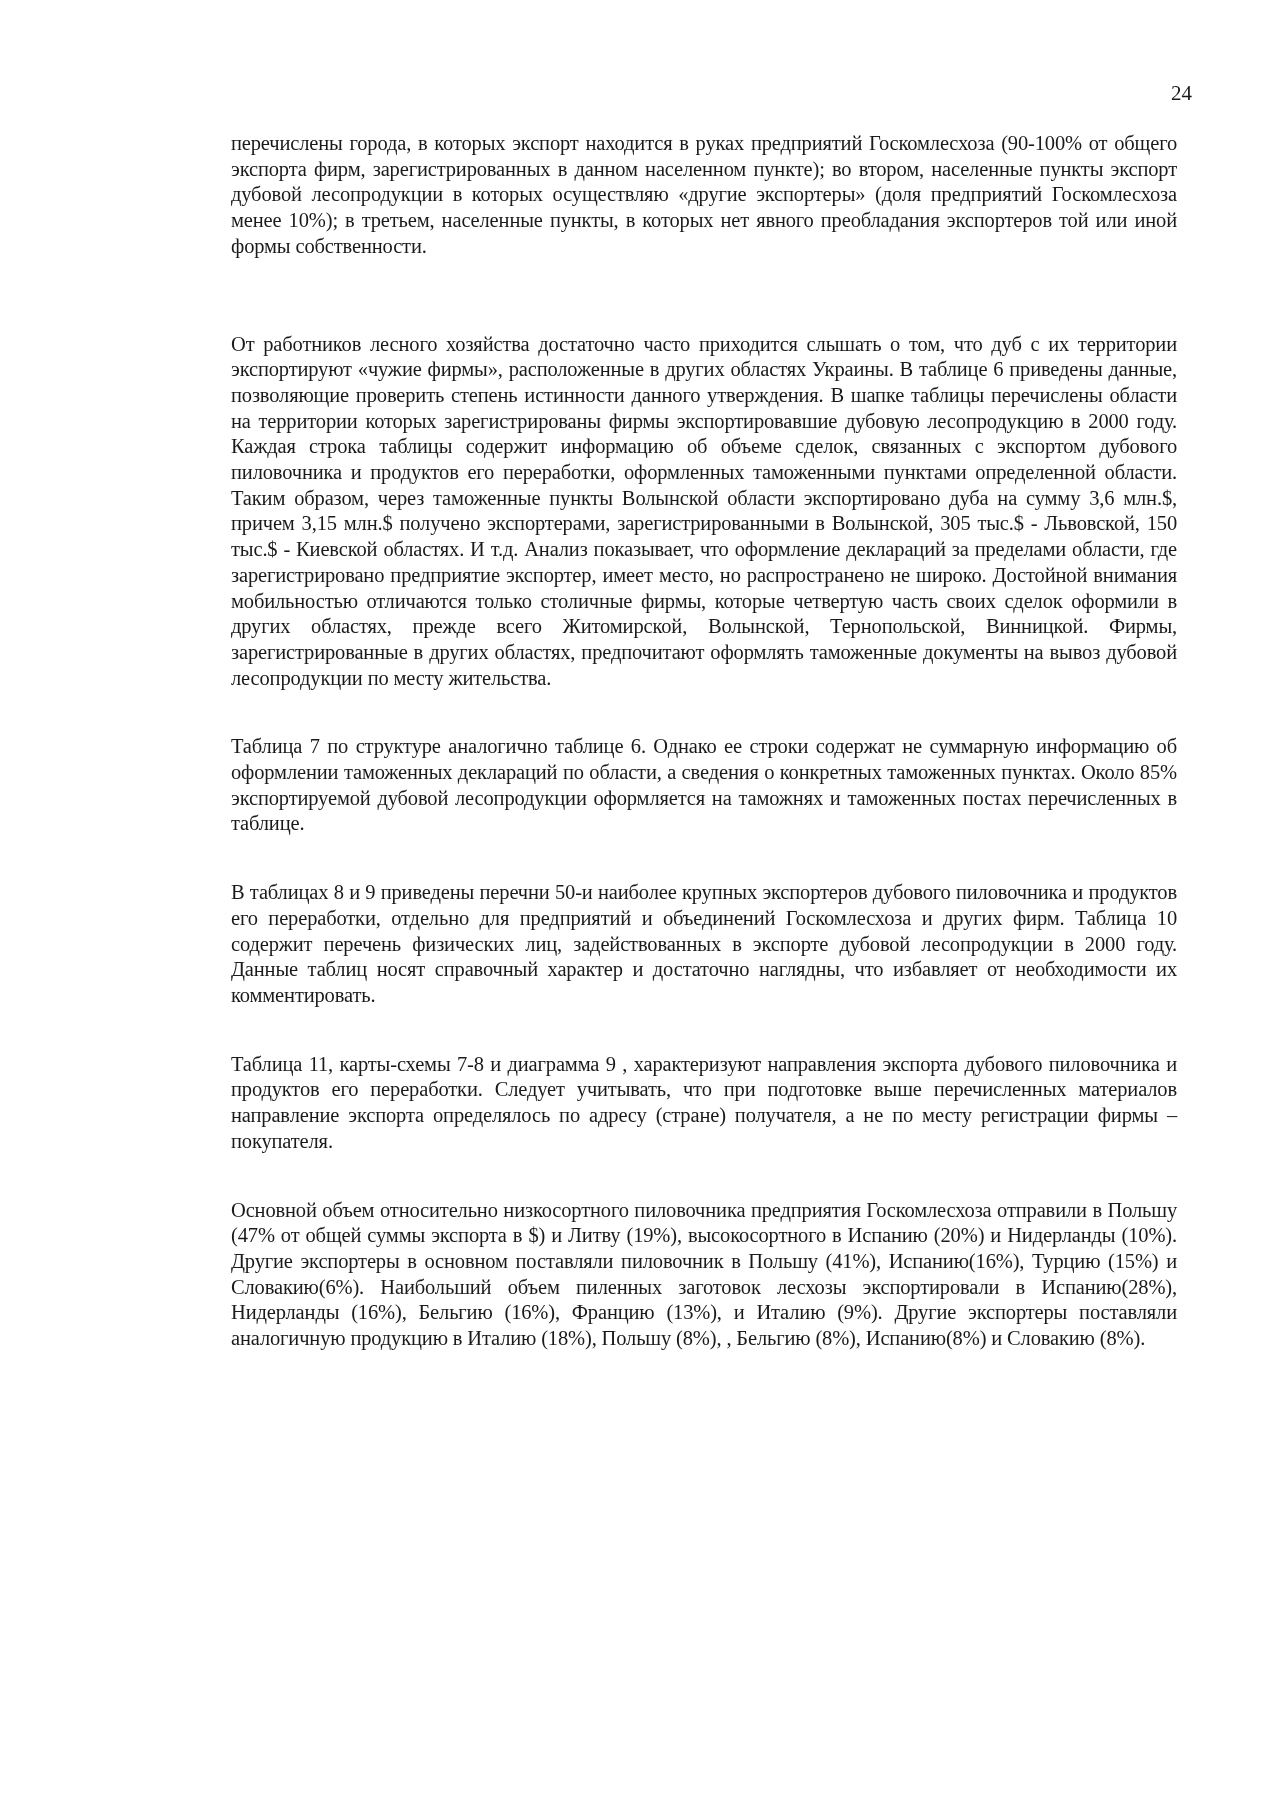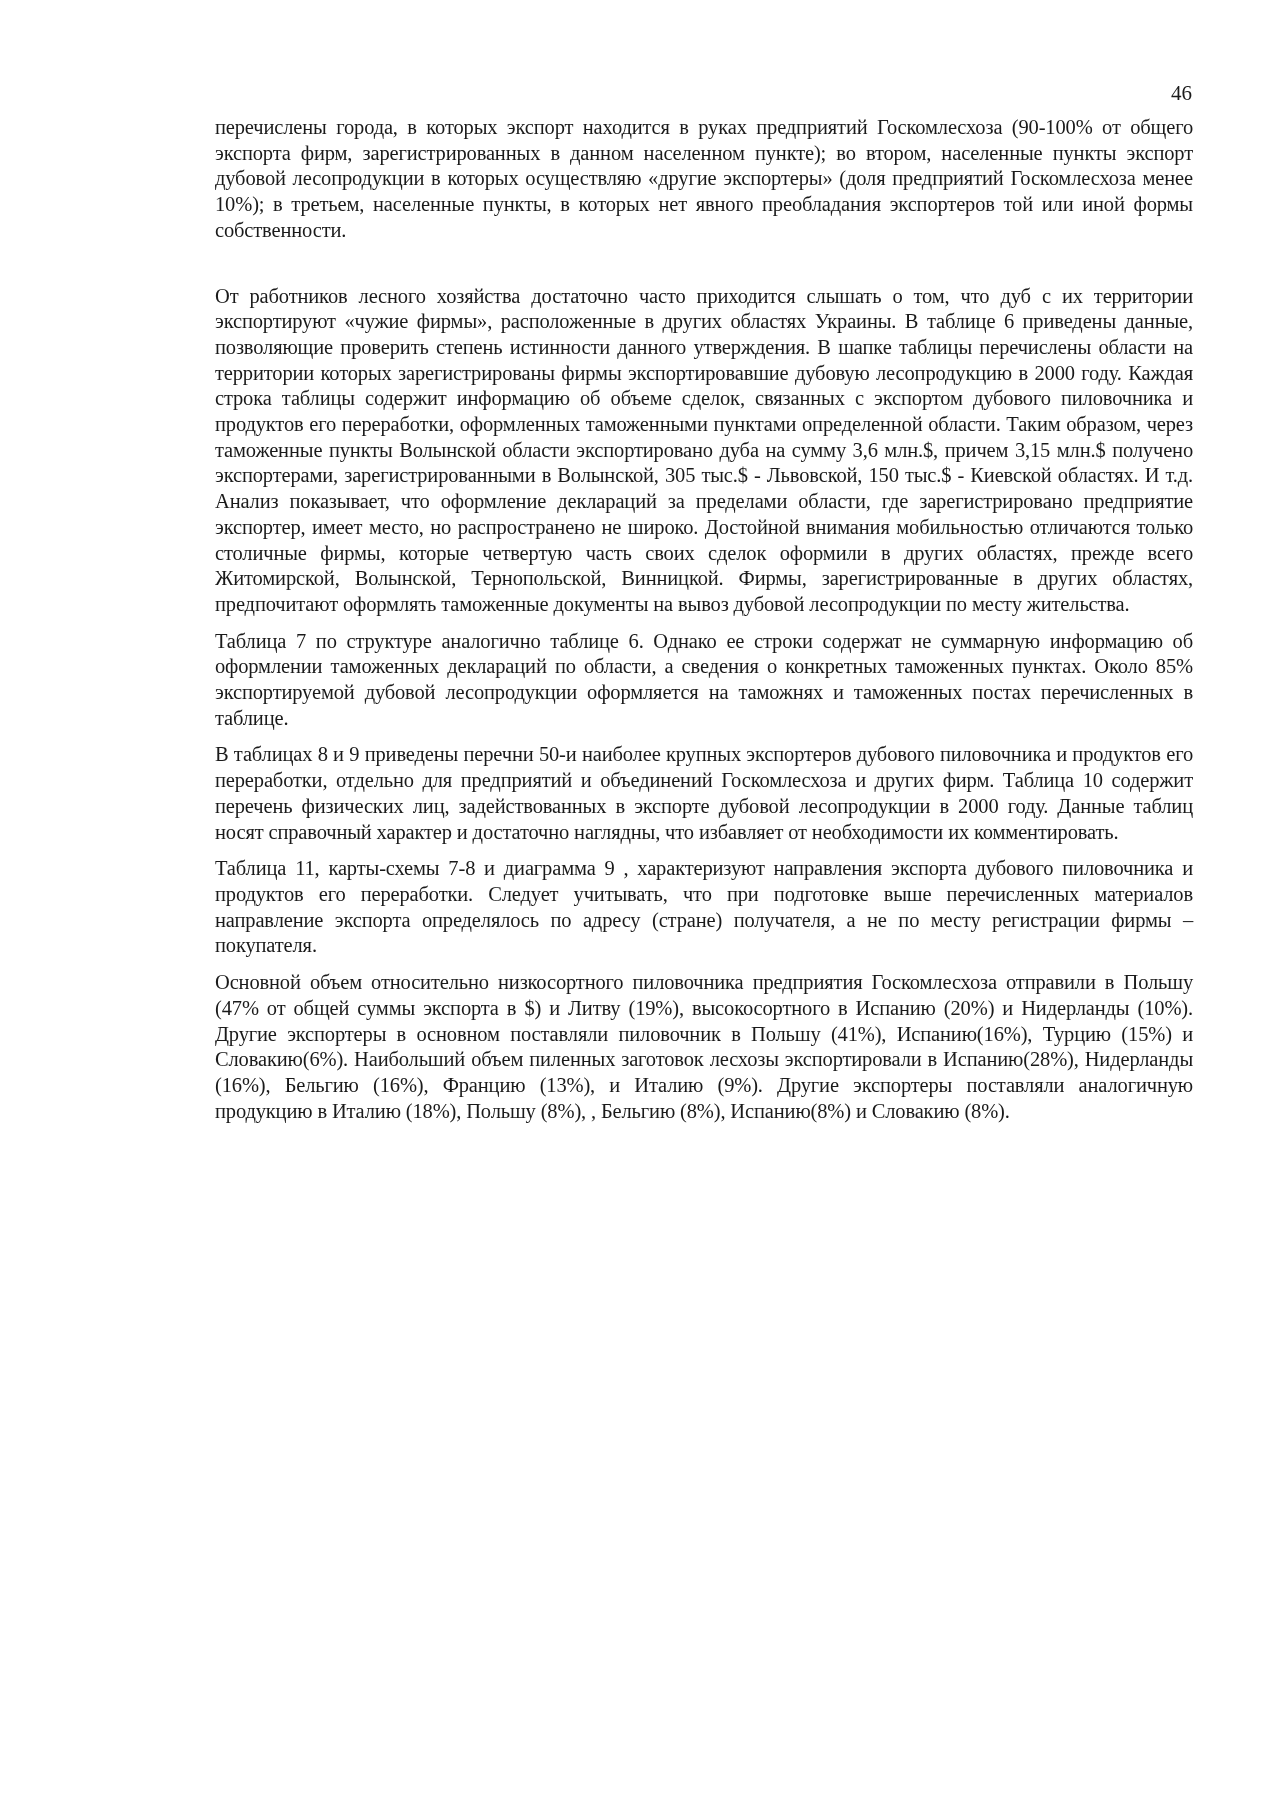--- a/index.html
+++ b/index.html
@@ -25,31 +25,31 @@
   .content {
     position: absolute;
     left: 215px;
     top: 115px;
     width: 978px;
     font-size: 20.5px;
     line-height: 25.7px;
     letter-spacing: -0.15px;
   }
   .para {
-    margin: 0;
+    margin: 16px;
     text-align: justify;
     text-align-last: left;
   }
   .gap-large { height: 40px; }
   .gap-small { height: 11px; }
 </style>
 </head>
 <body>
 
-<div class="page-number">46</div>
+<div class="page-number">24</div>
 
 <div class="content">
   <p class="para">перечислены города, в которых экспорт находится в руках предприятий Госкомлесхоза (90-100% от общего экспорта фирм, зарегистрированных в данном населенном пункте); во втором, населенные пункты экспорт дубовой лесопродукции в которых осуществляю «другие экспортеры» (доля предприятий Госкомлесхоза менее 10%); в третьем, населенные пункты, в которых нет явного преобладания экспортеров той или иной формы собственности.</p>
   <div class="gap-large"></div>
   <p class="para">От работников лесного хозяйства достаточно часто приходится слышать о том, что дуб с их территории экспортируют «чужие фирмы», расположенные в других областях Украины. В таблице 6 приведены данные, позволяющие проверить степень истинности данного утверждения. В шапке таблицы перечислены области на территории которых зарегистрированы фирмы экспортировавшие дубовую лесопродукцию в 2000 году. Каждая строка таблицы содержит информацию об объеме сделок, связанных с экспортом дубового пиловочника и продуктов его переработки, оформленных таможенными пунктами определенной области. Таким образом, через таможенные пункты Волынской области экспортировано дуба на сумму 3,6 млн.$, причем 3,15 млн.$ получено экспортерами, зарегистрированными в Волынской, 305 тыс.$ - Львовской, 150 тыс.$ - Киевской областях. И т.д. Анализ показывает, что оформление деклараций за пределами области, где зарегистрировано предприятие экспортер, имеет место, но распространено не широко. Достойной внимания мобильностью отличаются только столичные фирмы, которые четвертую часть своих сделок оформили в других областях, прежде всего Житомирской, Волынской, Тернопольской, Винницкой. Фирмы, зарегистрированные в других областях, предпочитают оформлять таможенные документы на вывоз дубовой лесопродукции по месту жительства.</p>
   <div class="gap-small"></div>
   <p class="para">Таблица 7 по структуре аналогично таблице 6. Однако ее строки содержат не суммарную информацию об оформлении таможенных деклараций по области, а сведения о конкретных таможенных пунктах. Около 85% экспортируемой дубовой лесопродукции оформляется на таможнях и таможенных постах перечисленных в таблице.</p>
   <div class="gap-small"></div>
   <p class="para">В таблицах 8 и 9 приведены перечни 50-и наиболее крупных экспортеров дубового пиловочника и продуктов его переработки, отдельно для предприятий и объединений Госкомлесхоза и других фирм. Таблица 10 содержит перечень физических лиц, задействованных в экспорте дубовой лесопродукции в 2000 году. Данные таблиц носят справочный характер и достаточно наглядны, что избавляет от необходимости их комментировать.</p>
   <div class="gap-small"></div>

